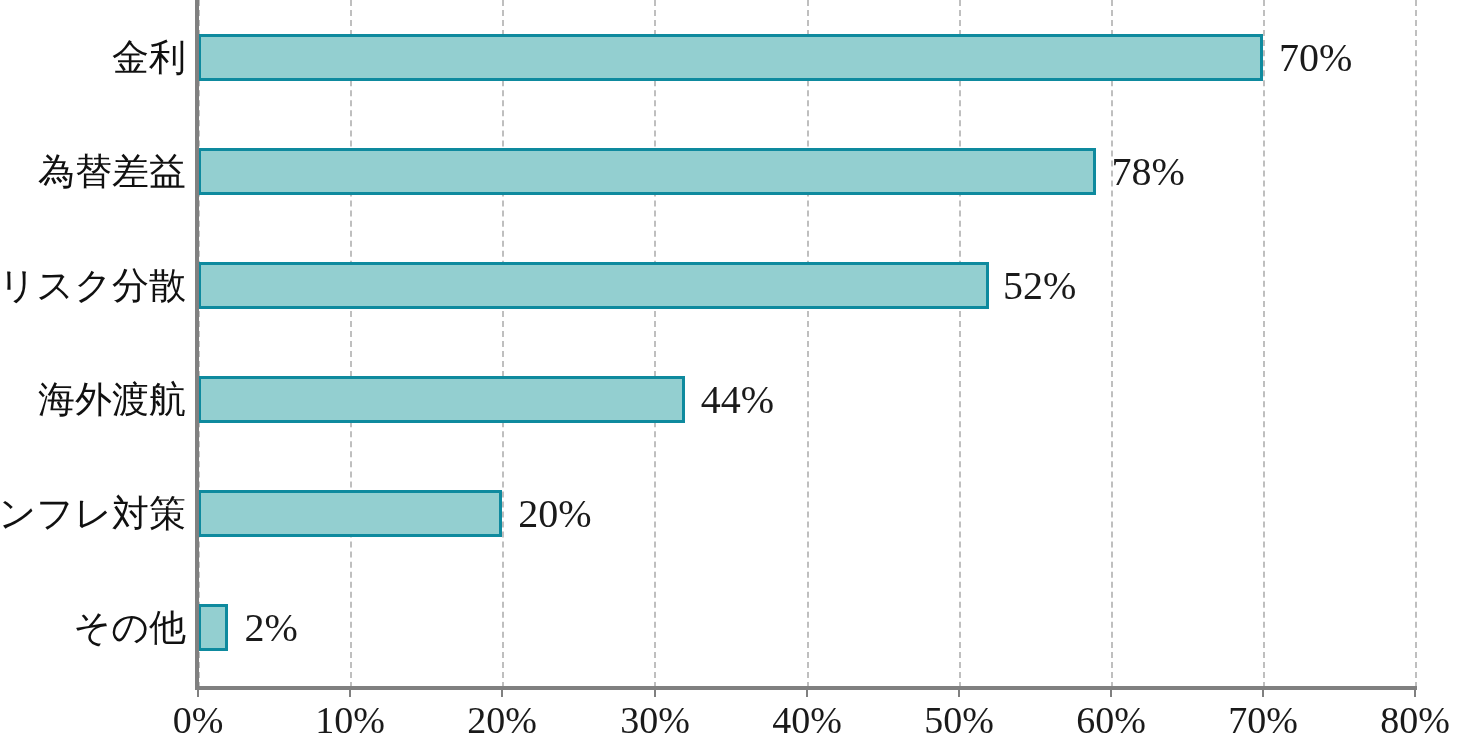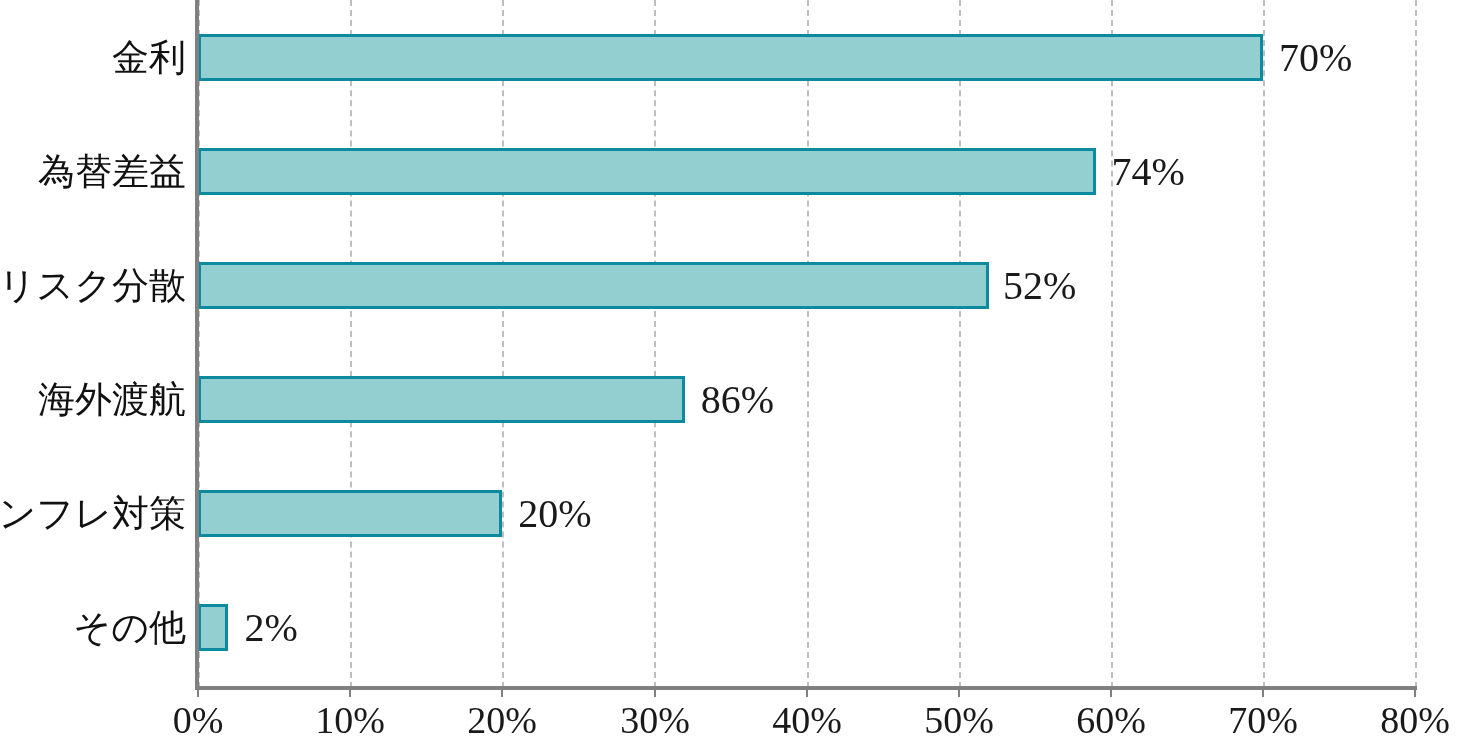--- a/index.html
+++ b/index.html
@@ -135,31 +135,31 @@
     <div class="gridline" style="left:1065.0px;"></div>
     <div class="gridline" style="left:1217.0px;"></div>
 
     <div class="bar-row" style="top:34px;">
       <div class="bar" style="width: 1064.88px;"></div>
       <div class="bar-value" style="left: 1080.88px;">70%</div>
     </div>
 
     <div class="bar-row" style="top:148px;">
       <div class="bar" style="width: 897.538px;"></div>
-      <div class="bar-value" style="left: 913.538px;">74%</div>
+      <div class="bar-value" style="left: 913.538px;">78%</div>
     </div>
 
     <div class="bar-row" style="top:262px;">
       <div class="bar" style="width: 791.05px;"></div>
       <div class="bar-value" style="left: 805px;">52%</div>
     </div>
 
     <div class="bar-row" style="top:376px;">
       <div class="bar" style="width: 486.8px;"></div>
-      <div class="bar-value" style="left: 502.8px;">86%</div>
+      <div class="bar-value" style="left: 502.8px;">44%</div>
     </div>
 
     <div class="bar-row" style="top:490px;">
       <div class="bar" style="width: 304.25px;"></div>
       <div class="bar-value" style="left: 320.25px;">20%</div>
     </div>
 
     <div class="bar-row" style="top:604px;">
       <div class="bar" style="width: 30.425px;"></div>
       <div class="bar-value" style="left: 46.425px;">2%</div>

